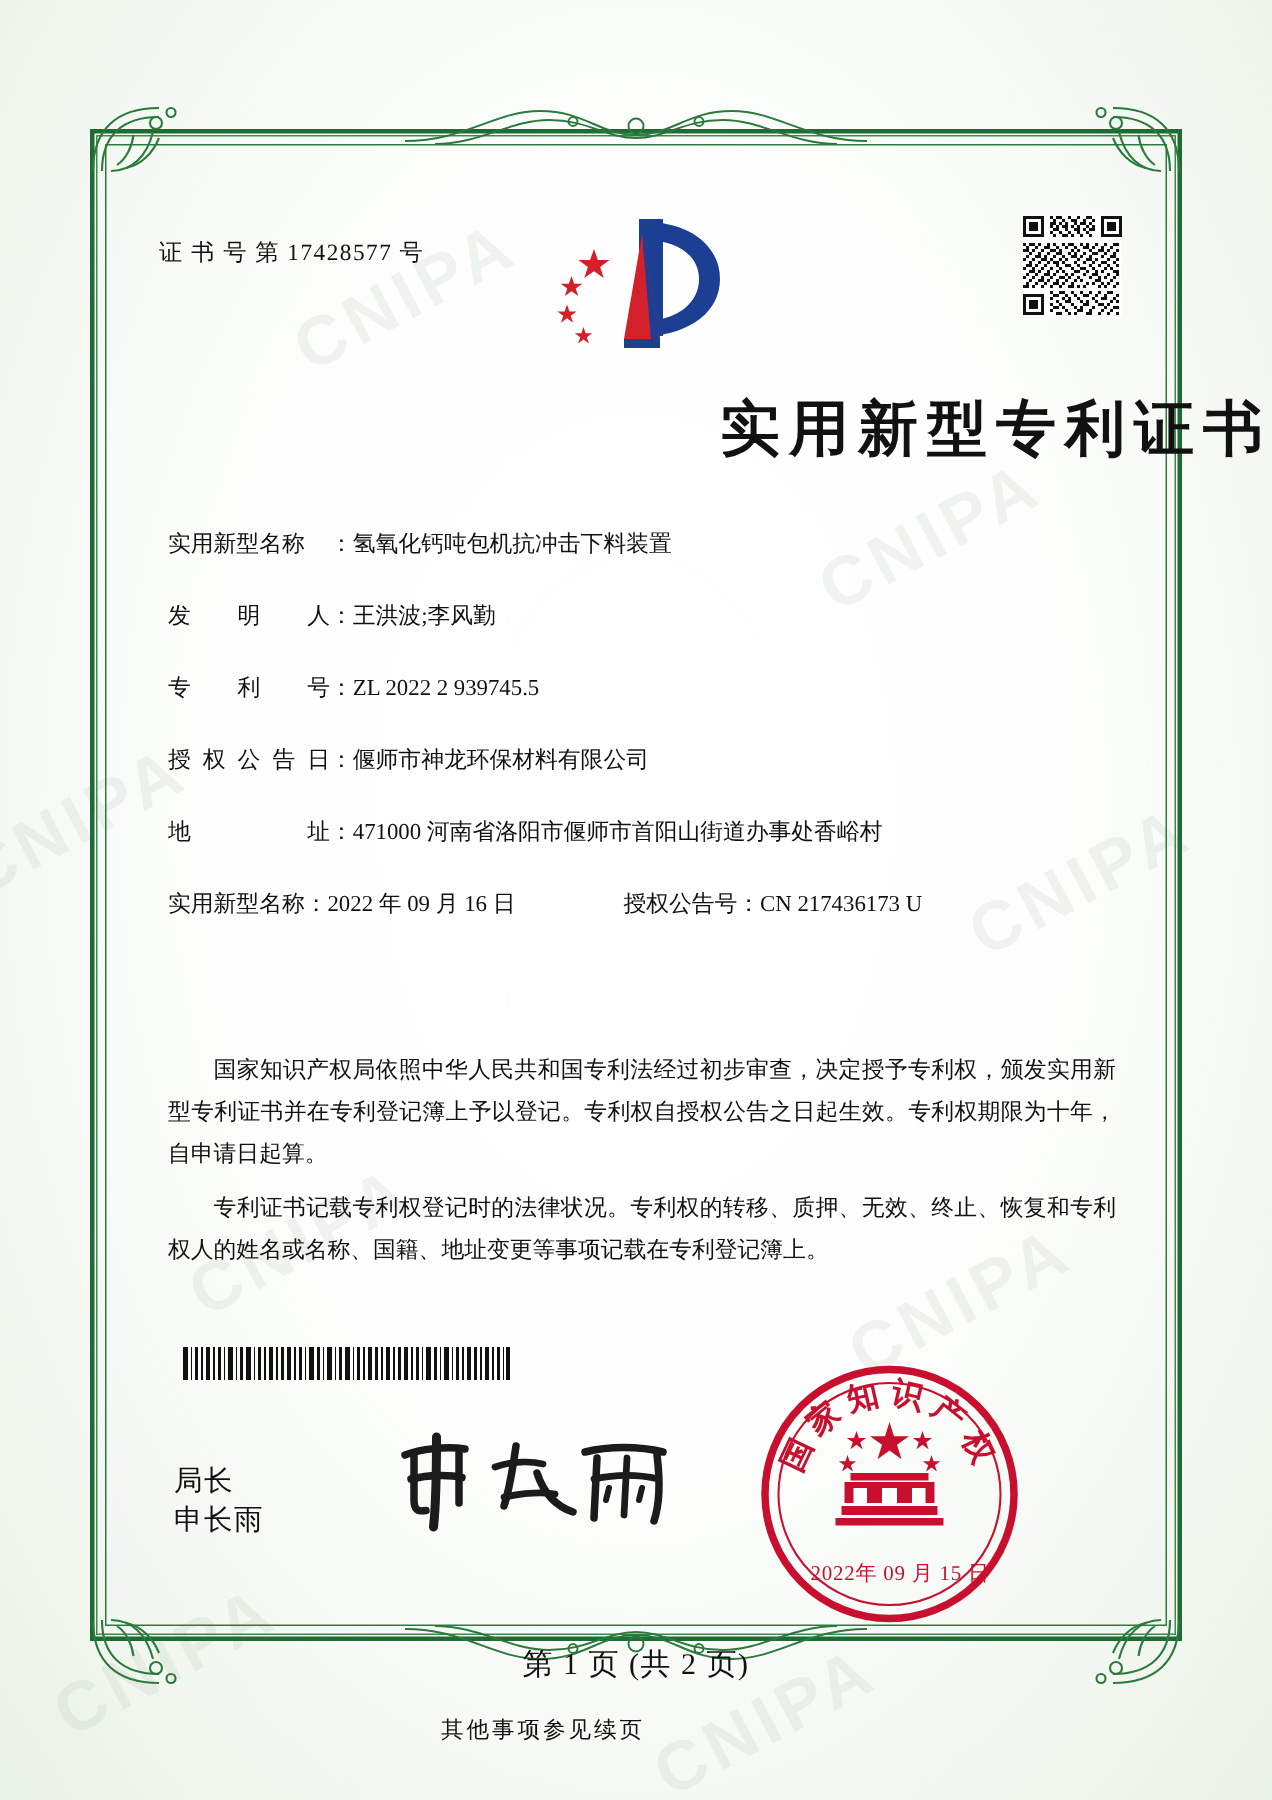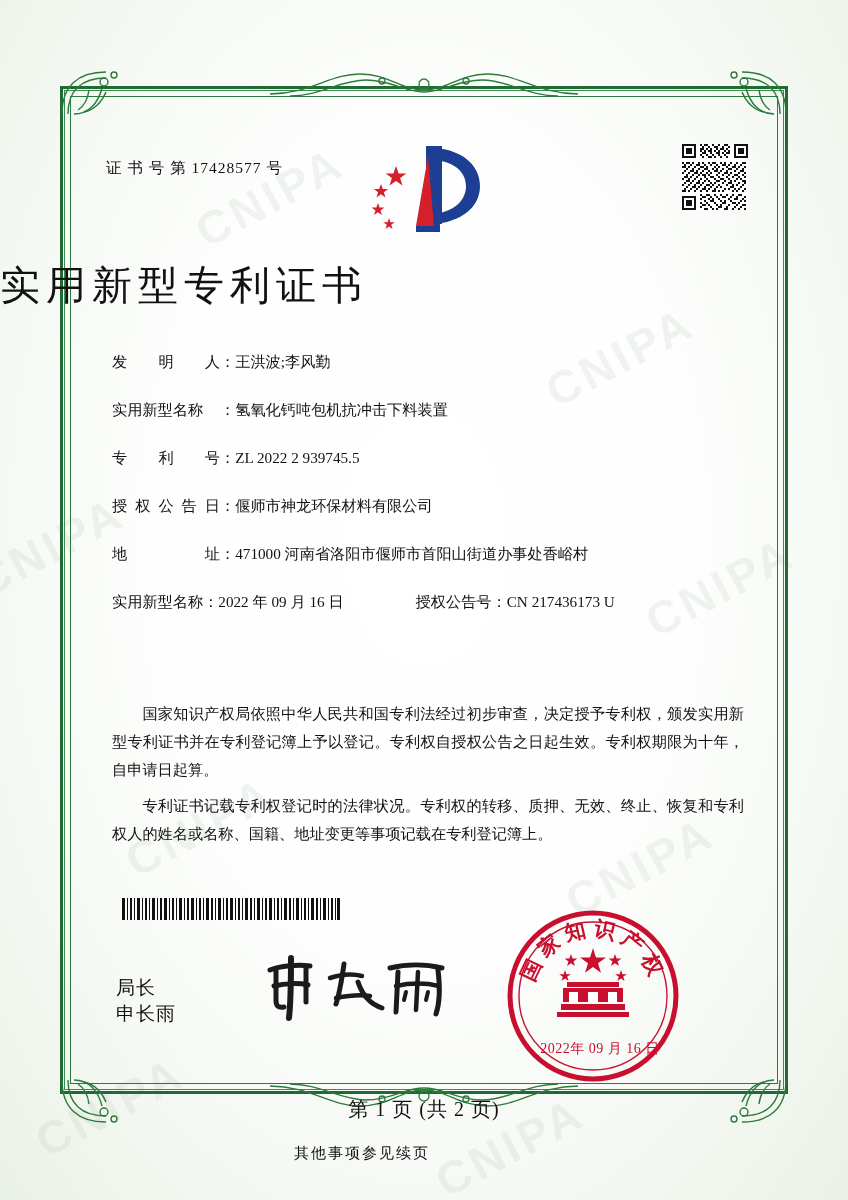--- a/index.html
+++ b/index.html
@@ -108,23 +108,23 @@
   .logo {
     position: absolute;
     left: 356px; top: 140px;
     width: 150px; height: 105px;
   }
 
   .title {
     position: absolute;
     left: 0; top: 258px;
     width: 848px;
-    text-align: left;
+    text-align: right;
     font-size: 40px;
-    font-weight: normal;
+    font-weight: bold;
     letter-spacing: 6px;
     color: #111;
     font-family: "Liberation Serif", "DejaVu Serif", serif;
   }
 
   .fields {
     position: absolute;
     left: 112px; top: 352px;
     width: 640px;
   }
@@ -603,24 +603,24 @@
         <polygon points="22,63 23.6,67.6 28.4,67.6 24.5,70.5 26,75.1 22,72.2 18,75.1 19.5,70.5 15.6,67.6 20.4,67.6"></polygon>
         <polygon points="33,78 34.4,82.2 38.8,82.2 35.2,84.8 36.6,89 33,86.4 29.4,89 30.8,84.8 27.2,82.2 31.6,82.2"></polygon>
       </g>
     </svg>
   </div>
 
   <div class="title">实用新型专利证书</div>
 
   <div class="fields">
     <div class="field-row">
-      <span class="lbl-spread">发明人</span><span>：</span><span class="field-value">王洪波;李风勤</span>
+      <span class="field-label lbl-w1">实用新型名称</span><span>：</span><span class="field-value">氢氧化钙吨包机抗冲击下料装置</span>
     </div>
     <div class="field-row">
-      <span class="field-label lbl-w1">实用新型名称</span><span>：</span><span class="field-value">氢氧化钙吨包机抗冲击下料装置</span>
+      <span class="lbl-spread">发明人</span><span>：</span><span class="field-value">王洪波;李风勤</span>
     </div>
     <div class="field-row">
       <span class="lbl-spread">专利号</span><span>：</span><span class="field-value">ZL 2022 2 939745.5</span>
     </div>
     <div class="field-row">
       <span class="lbl-spread">授权公告日</span><span>：</span><span class="field-value">偃师市神龙环保材料有限公司</span>
     </div>
     <div class="field-row">
       <span class="lbl-spread">地址</span><span>：</span><span class="field-value">471000 河南省洛阳市偃师市首阳山街道办事处香峪村</span>
     </div>
@@ -751,17 +751,17 @@
 
       <defs>
         <path id="sealArc" d="M 88 88 m -60 0 a 60 60 0 1 1 120 0" transform="rotate(0 88 88)" fill="none"></path>
         <path id="sealArcTop" d="M 28 88 A 60 60 0 0 1 148 88" fill="none"></path>
       </defs>
       <text font-family="'Liberation Serif', serif" font-size="21" font-weight="bold" fill="#c8102e" letter-spacing="6">
         <textPath href="#sealArcTop" startOffset="7%">国家知识产权局</textPath>
       </text>
     </svg>
   </div>
-  <div class="seal-date">2022年 09 月 16 日</div>
+  <div class="seal-date">2022年 09 月 15 日</div>
 
   <div class="page-no">第 1 页 (共 2 页)</div>
   <div class="footer-note">其他事项参见续页</div>
 </div>
 
 </body></html>

